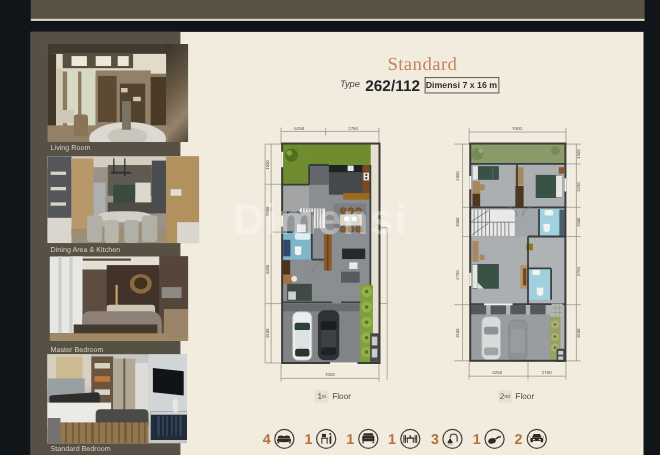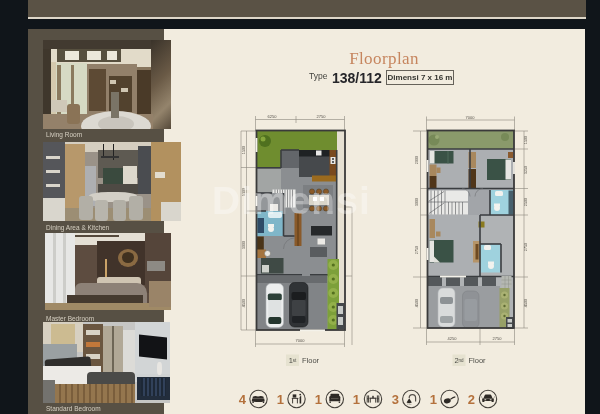--- a/index.html
+++ b/index.html
@@ -174,27 +174,27 @@
 
   <div class="abs" style="left:94px;top:52px;width:33px;height:26px;background:#222d3c;"></div>
   <div class="abs" style="left:94px;top:52px;width:33px;height:3px;background:#cfd2d3;"></div>
   <div class="abs" style="left:98px;top:56px;width:25px;height:18px;background:repeating-linear-gradient(90deg,#1d2836 0,#1d2836 2px,#31415a 2px,#31415a 4px);"></div>
 
   <div class="abs" style="left:114px;top:40px;width:5px;height:13px;background:#e8e6e2;border-radius:40%;"></div>
 </div>
 
 <div class="abs" style="left:46px;top:405px;color:#d6d0c2;font-size:6.5px;">Standard Bedroom</div>
 
-<div class="abs" style="left:284px;top:49px;width:200px;text-align:center;font-family:'Liberation Serif',serif;font-size:17px;letter-spacing:0.4px;color:#c6855e;">Floorplan</div>
-
-<div class="abs" style="left:309px;top:71px;font-size:8.5px;color:#44443f;">Type</div>
-
-<div class="abs" style="left:332px;top:70px;font-size:14px;font-weight:bold;color:#26262a;">138/112</div>
-
-<div class="abs" style="left:386px;top:70px;width:66px;height:13px;border:1px solid #66625a;font-size:8px;font-weight:bold;color:#33332e;text-align:center;line-height:13px;white-space:nowrap;">Dimensi 7 x 16 m</div>
+<div class="abs" style="left:284px;top:49px;width:200px;text-align:center;font-family:'Liberation Serif',serif;font-size:17px;letter-spacing:0.4px;color:#c6855e;">Standard</div>
+
+<div class="abs" style="left:309px;top:71px;font-size:8.5px;color:#44443f;font-style:italic;">Type</div>
+
+<div class="abs" style="left:332px;top:70px;font-size:14px;font-weight:bold;color:#26262a;">262/112</div>
+
+<div class="abs" style="left:386px;top:70px;width:66px;height:13px;border:1px solid #66625a;font-size:8px;font-weight:bold;color:#33332e;text-align:left;line-height:13px;white-space:nowrap;">Dimensi 7 x 16 m</div>
 
 <svg class="abs" style="left:236px;top:110px;" width="126" height="262" viewBox="236 110 126 262" xmlns="http://www.w3.org/2000/svg">
 
   <g stroke="#8a867c" stroke-width="0.6" fill="none">
     <line x1="255.5" y1="119.5" x2="344.5" y2="119.5"></line>
     <line x1="255.5" y1="116" x2="255.5" y2="131"></line>
     <line x1="296" y1="116" x2="296" y2="123"></line>
     <line x1="344.5" y1="116" x2="344.5" y2="131"></line>
   </g>
   <text x="272" y="118" font-size="4" fill="#55514a" text-anchor="middle">6250</text>

